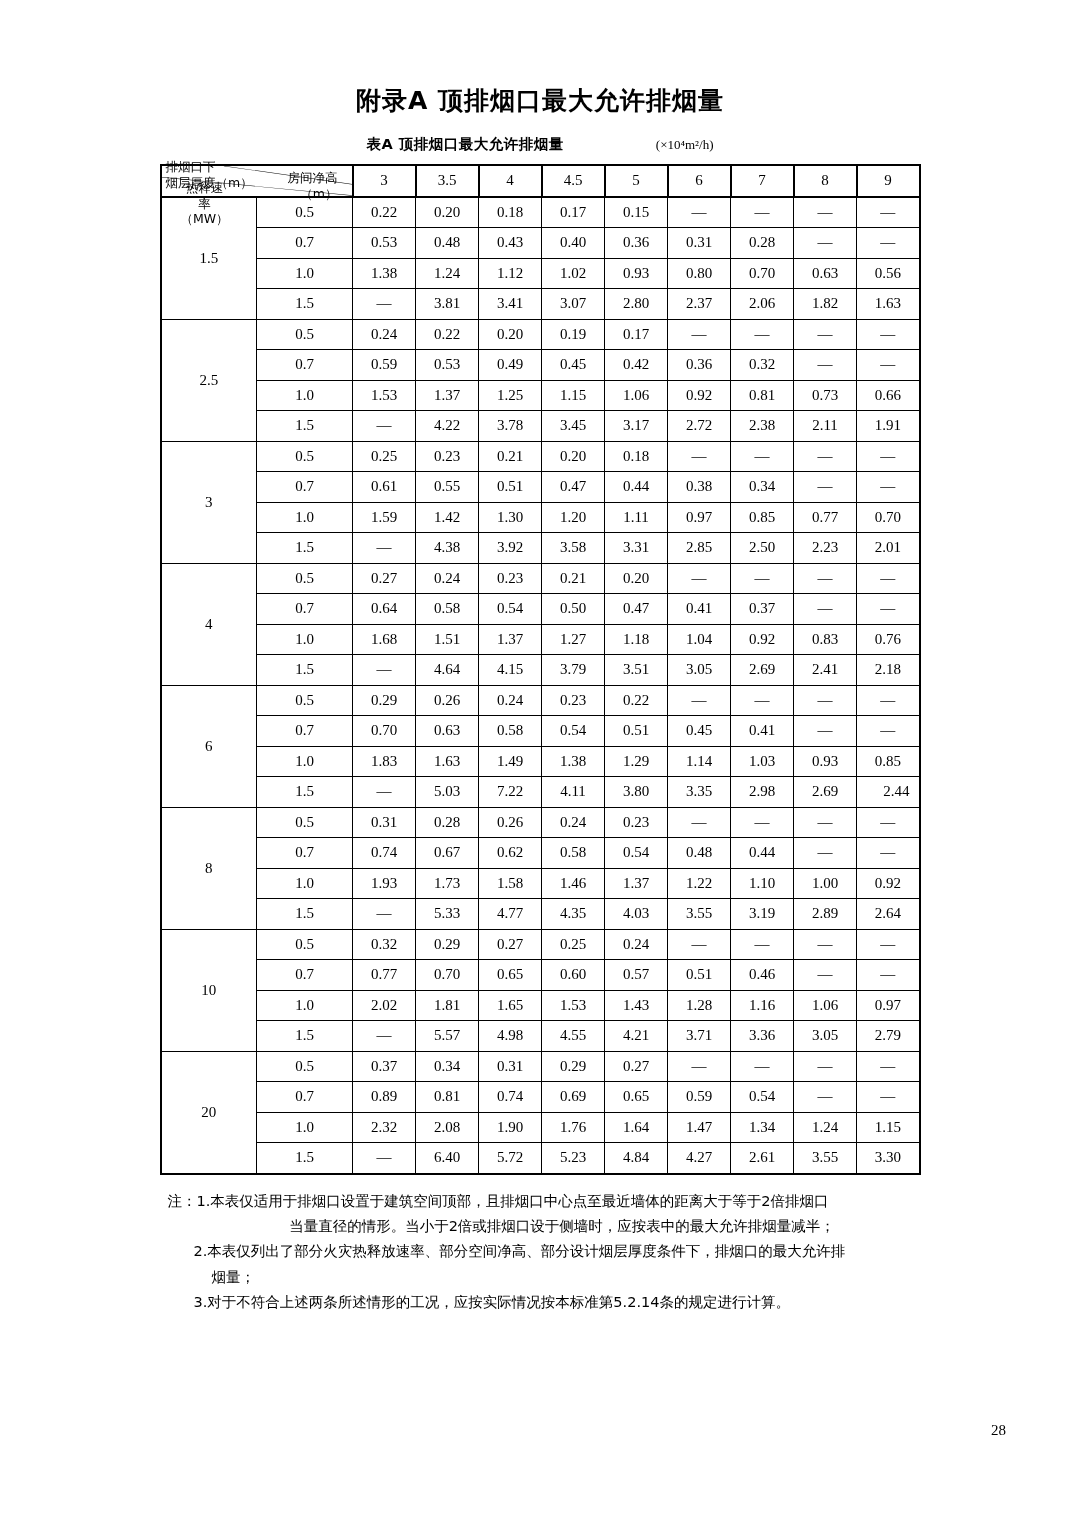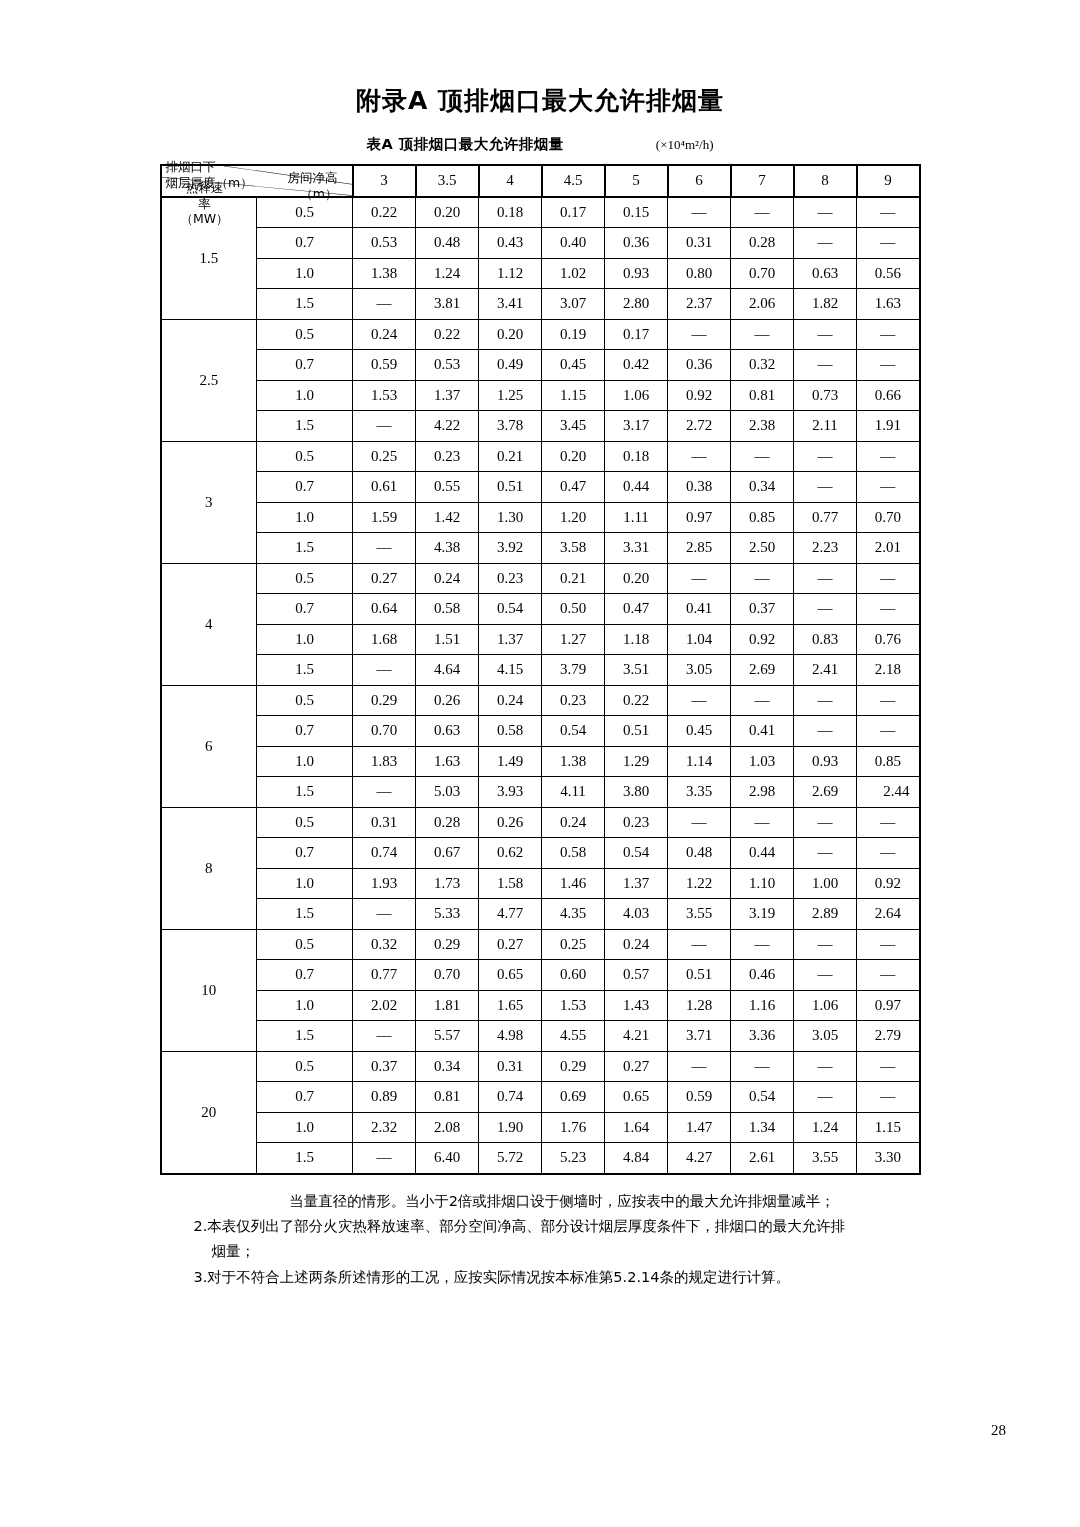--- a/index.html
+++ b/index.html
@@ -428,21 +428,21 @@
           <td class="val-cell">1.29</td>
           <td class="val-cell">1.14</td>
           <td class="val-cell">1.03</td>
           <td class="val-cell">0.93</td>
           <td class="val-cell" style="border-right: 2px solid rgb(0, 0, 0);">0.85</td>
         </tr>
         <tr>
           <td class="thick-cell">1.5</td>
           <td class="val-cell">—</td>
           <td class="val-cell">5.03</td>
-          <td class="val-cell">3.93</td>
+          <td class="val-cell">7.22</td>
           <td class="val-cell">4.11</td>
           <td class="val-cell">3.80</td>
           <td class="val-cell">3.35</td>
           <td class="val-cell">2.98</td>
           <td class="val-cell">2.69</td>
           <td class="val-cell" style="border-right: 2px solid rgb(0, 0, 0); padding-left: 17px;">2.44</td>
         </tr>
         <tr class="group-top">
           <td class="hrr-cell" rowspan="4" style="border-left: 2px solid rgb(0, 0, 0);">8</td>
           <td class="thick-cell" style="border-top: 1.6px solid rgb(0, 0, 0);">0.5</td>
@@ -587,20 +587,21 @@
           <td class="val-cell" style="border-bottom: 2px solid rgb(0, 0, 0);">4.84</td>
           <td class="val-cell" style="border-bottom: 2px solid rgb(0, 0, 0);">4.27</td>
           <td class="val-cell" style="border-bottom: 2px solid rgb(0, 0, 0);">2.61</td>
           <td class="val-cell" style="border-bottom: 2px solid rgb(0, 0, 0);">3.55</td>
           <td class="val-cell" style="border-right: 2px solid rgb(0, 0, 0); border-bottom: 2px solid rgb(0, 0, 0);">3.30</td>
         </tr>
       </tbody>
   </table>
 
   <div class="notes">
+    <span class="n-line note1">注：1.本表仅适用于排烟口设置于建筑空间顶部，且排烟口中心点至最近墙体的距离大于等于2倍排烟口</span>
     <span class="n-line note1b">当量直径的情形。当小于2倍或排烟口设于侧墙时，应按表中的最大允许排烟量减半；</span>
     <span class="n-line note2">2.本表仅列出了部分火灾热释放速率、部分空间净高、部分设计烟层厚度条件下，排烟口的最大允许排</span>
     <span class="n-line note2b">烟量；</span>
     <span class="n-line note3">3.对于不符合上述两条所述情形的工况，应按实际情况按本标准第5.2.14条的规定进行计算。</span>
   </div>
 
   <div class="pageno">28</div>
 
 </div>
 

